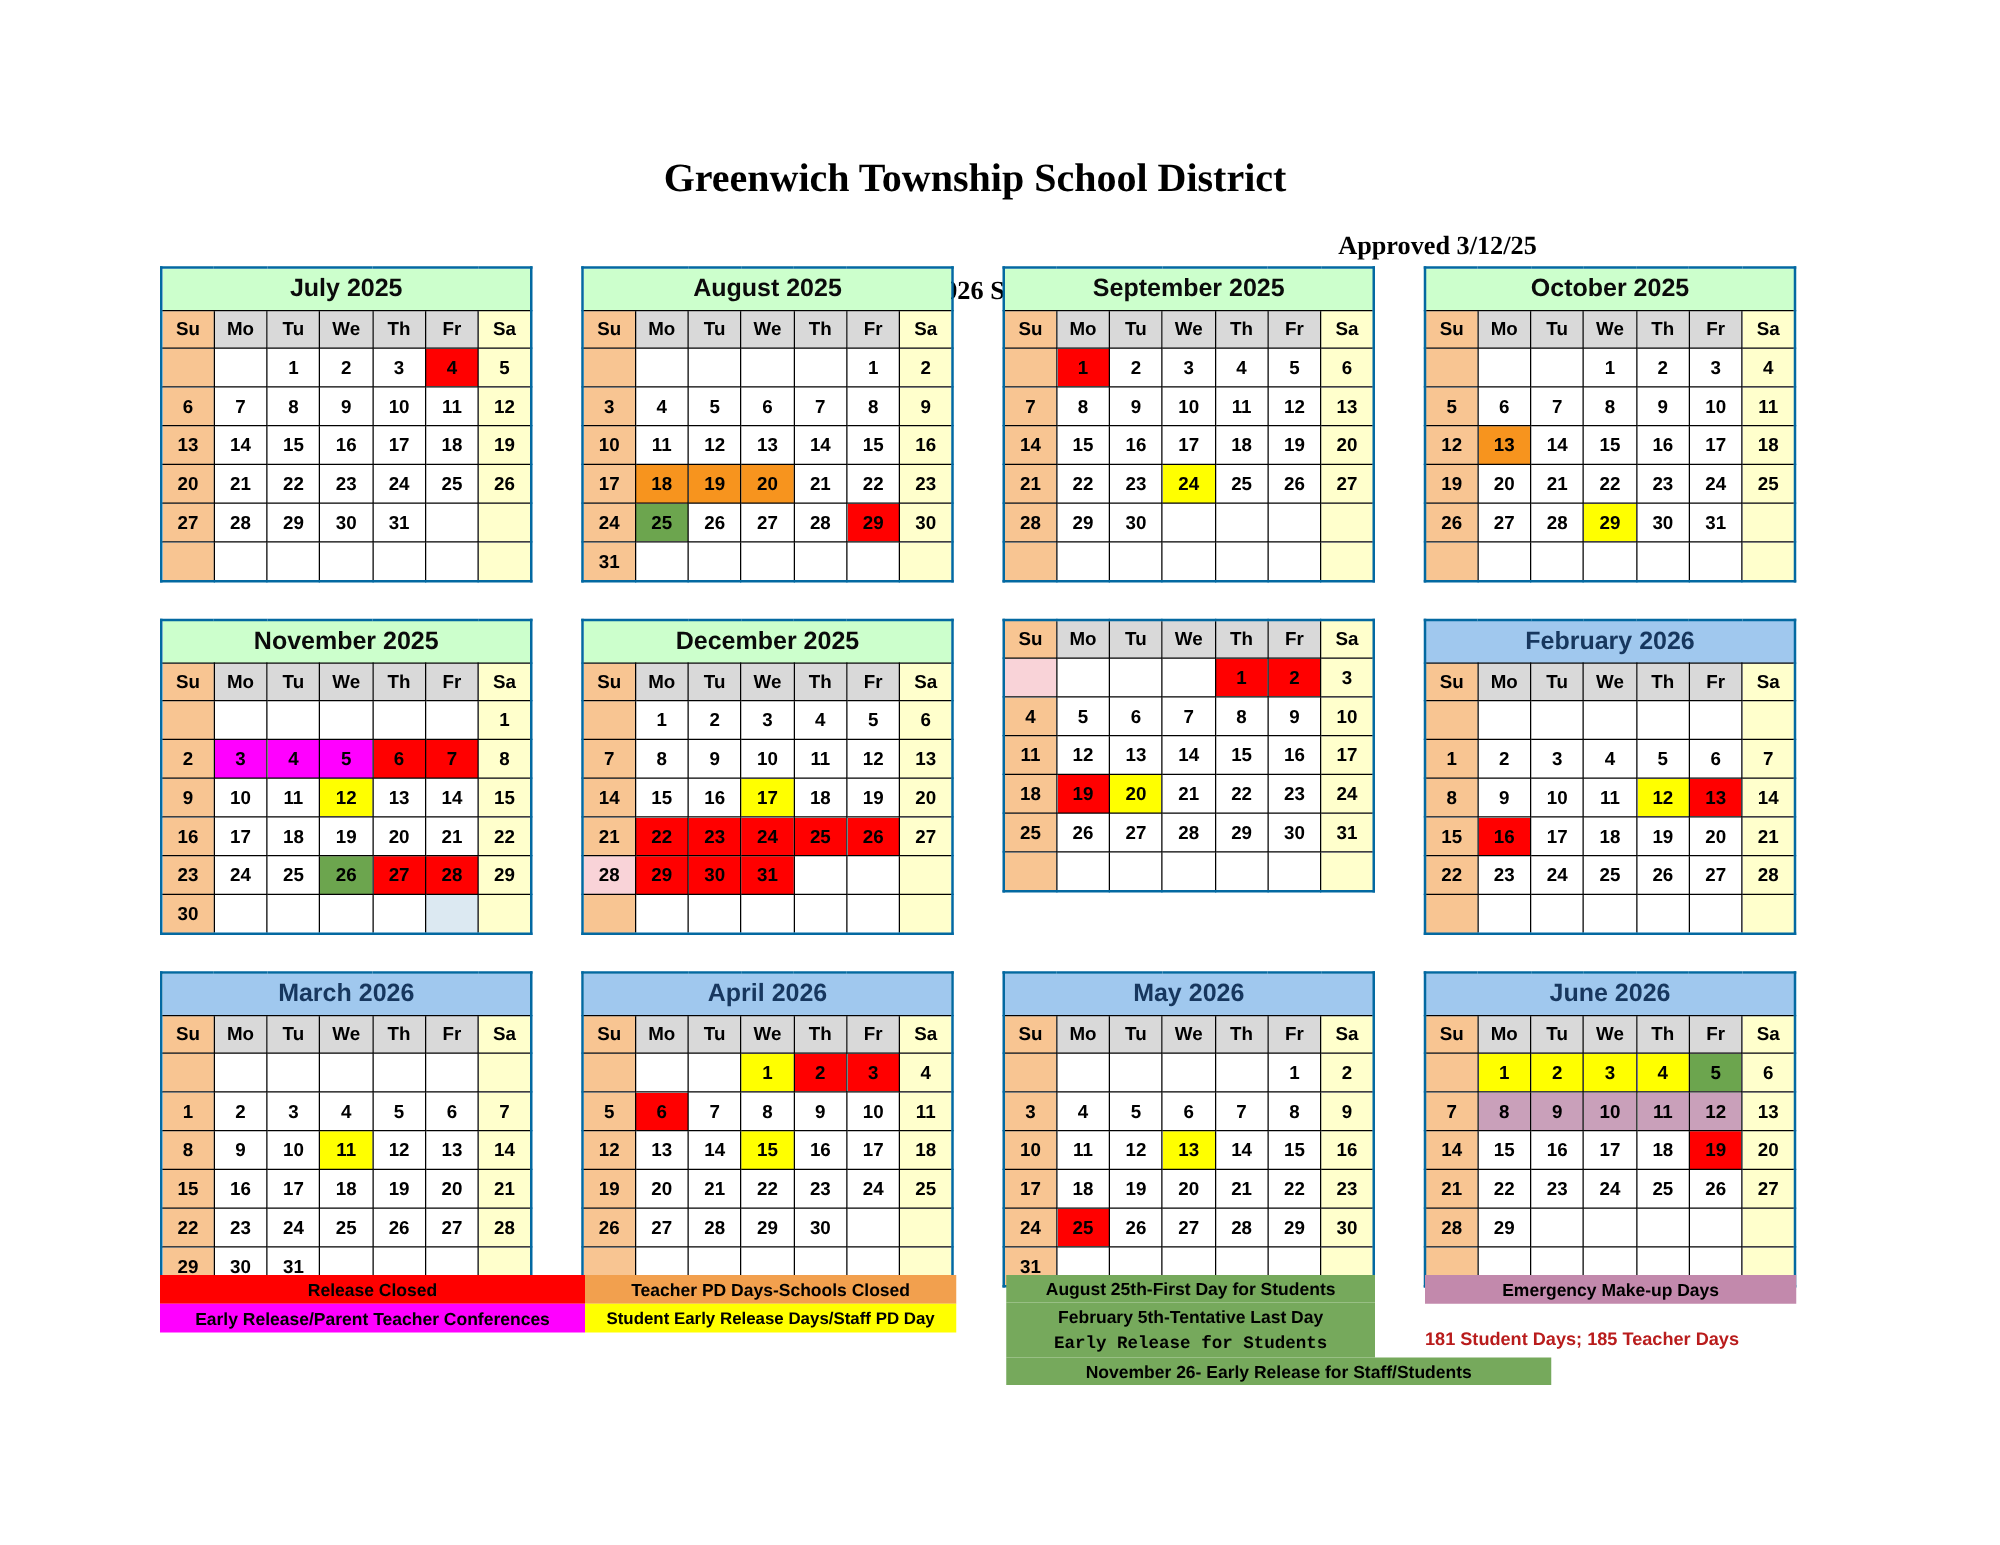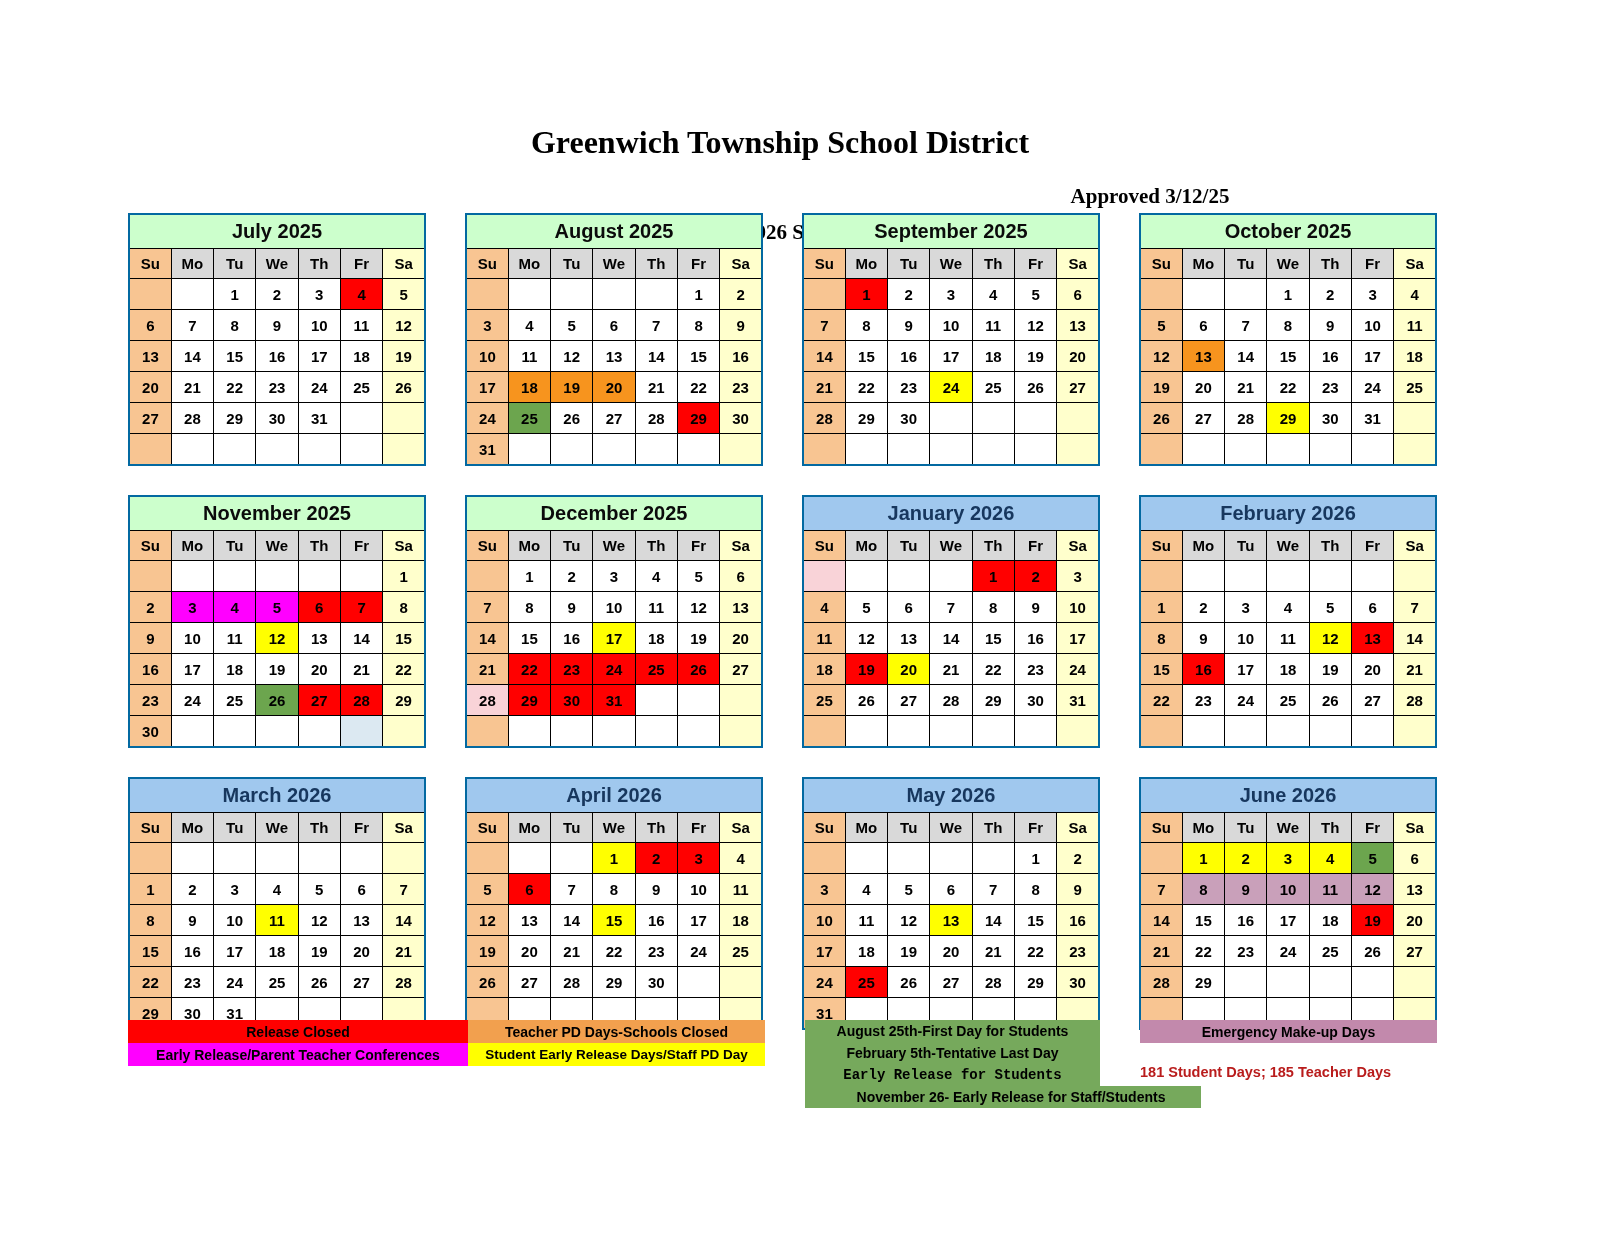--- a/index.html
+++ b/index.html
@@ -44,21 +44,21 @@
   .lg-teacherpd  { left:468px;  top:1020px; width:297px; background:var(--orange-legend); }
   .lg-earlyrel   { left:468px;  top:1043px; width:297px; background:var(--yellow); font-size:13.5px; }
   .lg-makeup     { left:1140px; top:1020px; width:297px; background:var(--mauve-legend); }
   .note-line {
     position:absolute; left:805px; height:22px; display:flex; align-items:center; justify-content:center;
     font-weight:bold; font-size:14px; color:#000; background:var(--note-green);
   }
   .note-0 { top:1020px; width:295px;text-align:right; }
   .note-1 { top:1042px; width:295px; }
   .note-2 { top:1064px; width:295px;font-family:Liberation Mono, monospace; }
-  .note-3 { top:1086px; width:380px;padding-left:16px; }
+  .note-3 { top:1086px; width:436px; }
   .summary {
     position:absolute; left:1140px; top:1064px; width:300px; text-align:left;
     font-weight:bold; font-size:14.5px; color:#b91c1c;
   }
 </style>
 </head>
 <body>
 
 <div class="page">
 
@@ -495,23 +495,20 @@
               <td class="day"></td>
               <td class="day"></td>
               <td class="day sa"></td>
             </tr>
           </tbody>
         </table>
       </div>
     <div class="month">
         <table>
           <tbody>
-            <tr>
-              <td colspan="7" class="mtitle blue">January 2026</td>
-            </tr>
             <tr>
               <td class="dow su">Su</td>
               <td class="dow">Mo</td>
               <td class="dow">Tu</td>
               <td class="dow">We</td>
               <td class="dow">Th</td>
               <td class="dow">Fr</td>
               <td class="dow sa">Sa</td>
             </tr>
             <tr>

